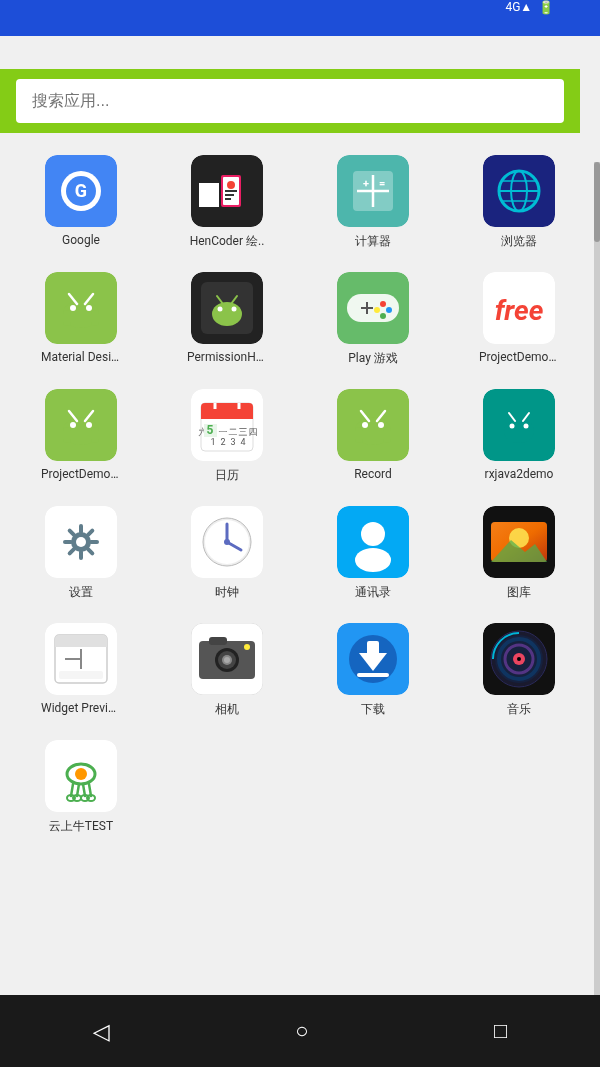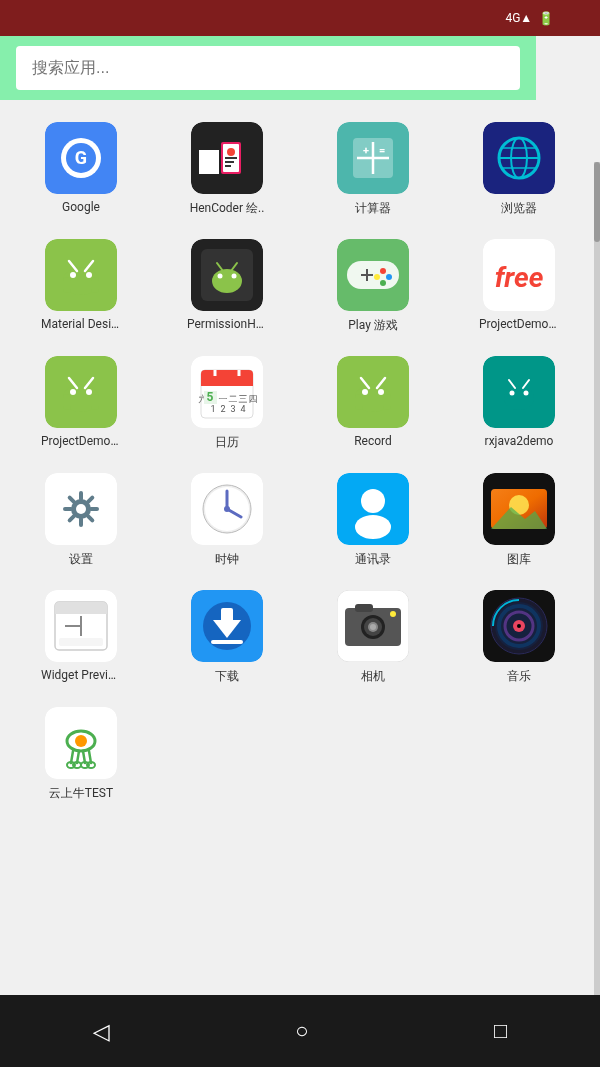--- a/index.html
+++ b/index.html
@@ -9,33 +9,34 @@
       background: #1a0a0a;
       font-family: 'Roboto', Arial, sans-serif;
       overflow: hidden;
       position: relative;
     }
 
     
     .status-bar {
       width: 600px;
       height: 36px;
-      background: #7f1d1d;
+      background: #1d4ed8;
       display: flex;
-      align-items: center;
+      align-items: flex-start;
       justify-content: flex-end;
       padding-right: 12px;
       gap: 6px;
     }
 
     
     .search-container {
-      width: 536px;
-      background: #86efac;
+      width: 580px;
+      background: #84cc16;
       padding: 10px 16px;
+      margin-top: 33px;
     }
     .search-input {
       width: 100%;
       height: 44px;
       background: #fff;
       border: none;
       border-radius: 4px;
       padding: 0 16px;
       font-size: 16px;
       color: #999;
@@ -409,43 +410,43 @@
         <line x1="20" y1="36" x2="36" y2="36" stroke="#888" stroke-width="2"></line>
         <line x1="36" y1="26" x2="36" y2="46" stroke="#888" stroke-width="2"></line>
         <rect x="14" y="48" width="44" height="8" rx="2" fill="#f5f5f5"></rect>
       </svg>
           </div>
           <span class="app-label">Widget Preview</span>
         </div>
         <div class="app-item">
           <div class="app-icon">
             <svg width="72" height="72" viewBox="0 0 72 72">
-        <rect width="72" height="72" rx="12" fill="#2196f3"></rect>
-        <circle cx="36" cy="36" r="24" fill="#1565c0"></circle>
-        <polygon points="36,48 22,30 50,30" fill="white"></polygon>
-        <rect x="30" y="18" width="12" height="16" rx="2" fill="white"></rect>
-        <rect x="20" y="50" width="32" height="4" rx="2" fill="white"></rect>
-      </svg>
-          </div>
-          <span class="app-label">下载</span>
-        </div>
-        <div class="app-item">
-          <div class="app-icon">
-            <svg width="72" height="72" viewBox="0 0 72 72">
         <rect width="72" height="72" rx="12" fill="#fff" stroke="#ddd" stroke-width="1"></rect>
         <rect x="8" y="18" width="56" height="38" rx="4" fill="#555"></rect>
         <circle cx="36" cy="37" r="12" fill="#222"></circle>
         <circle cx="36" cy="37" r="9" fill="#444"></circle>
         <circle cx="36" cy="37" r="5" fill="#888"></circle>
         <rect x="18" y="14" width="18" height="8" rx="3" fill="#444"></rect>
         <circle cx="56" cy="24" r="3" fill="#ffeb3b"></circle>
         <circle cx="36" cy="37" r="3" fill="#aaa"></circle>
       </svg>
           </div>
           <span class="app-label">相机</span>
+        </div>
+        <div class="app-item">
+          <div class="app-icon">
+            <svg width="72" height="72" viewBox="0 0 72 72">
+        <rect width="72" height="72" rx="12" fill="#2196f3"></rect>
+        <circle cx="36" cy="36" r="24" fill="#1565c0"></circle>
+        <polygon points="36,48 22,30 50,30" fill="white"></polygon>
+        <rect x="30" y="18" width="12" height="16" rx="2" fill="white"></rect>
+        <rect x="20" y="50" width="32" height="4" rx="2" fill="white"></rect>
+      </svg>
+          </div>
+          <span class="app-label">下载</span>
         </div>
         <div class="app-item">
           <div class="app-icon">
             <svg width="72" height="72" viewBox="0 0 72 72">
         <rect width="72" height="72" rx="12" fill="#111"></rect>
         <circle cx="36" cy="36" r="28" fill="#1a1a2e"></circle>
         <circle cx="36" cy="36" r="24" fill="#16213e"></circle>
         <circle cx="36" cy="36" r="6" fill="#e94560"></circle>
         <circle cx="36" cy="36" r="2" fill="#white"></circle>
         <circle cx="36" cy="36" r="20" fill="none" stroke="#0f3460" stroke-width="4"></circle>

